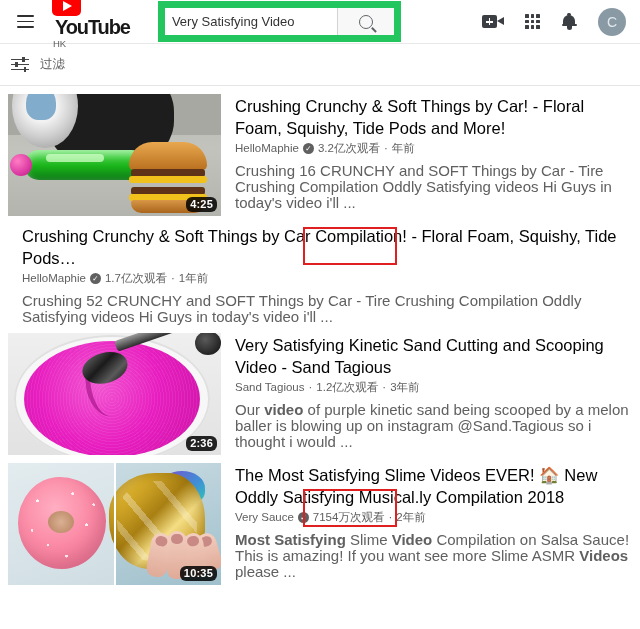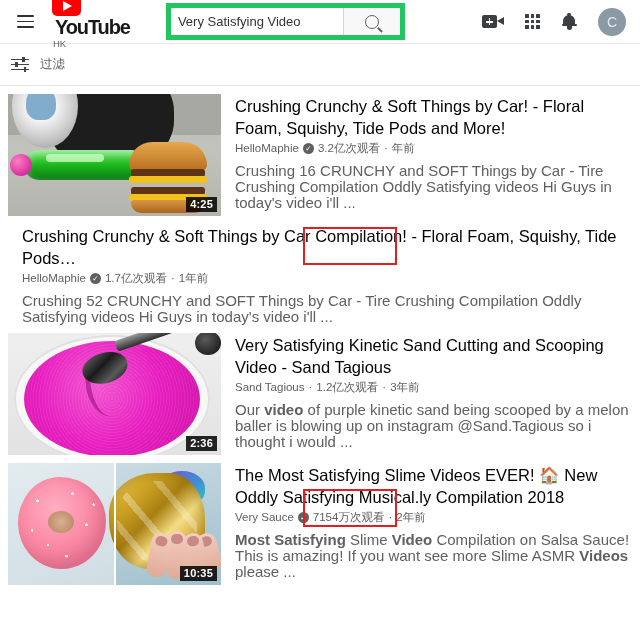--- a/index.html
+++ b/index.html
@@ -78,23 +78,23 @@
   .logo-cc {
     font-size: 9.5px;
     color: #606060;
     margin-left: 1px;
     margin-top: 1px;
     line-height: 10px;
   }
 
   .searchbar {
     display: flex;
-    margin-left: 36px;
+    margin-left: 28px;
     height: 27px;
-    border: 5px solid #22c55e;
+    border: 7px solid #22c55e;
     background: #fff;
   }
   .search-input {
     width: 158px;
     border: none;
     outline: none;
     padding: 0 7px;
     font-size: 13px;
     font-family: "Liberation Sans", sans-serif;
     color: #333;
@@ -243,21 +243,21 @@
     cursor: pointer;
   }
   .duration {
     position: absolute;
     right: 4px; bottom: 4px;
     background: rgba(0,0,0,0.85);
     color: #fff;
     font-size: 11px;
     font-weight: bold;
     padding: 1px 4px;
-    border-radius: 0;
+    border-radius: 6px;
     line-height: 13px;
     letter-spacing: 0.2px;
   }
 
   .info {
     flex: 1;
     padding-left: 14px;
     padding-top: 1px;
     min-width: 0;
   }

